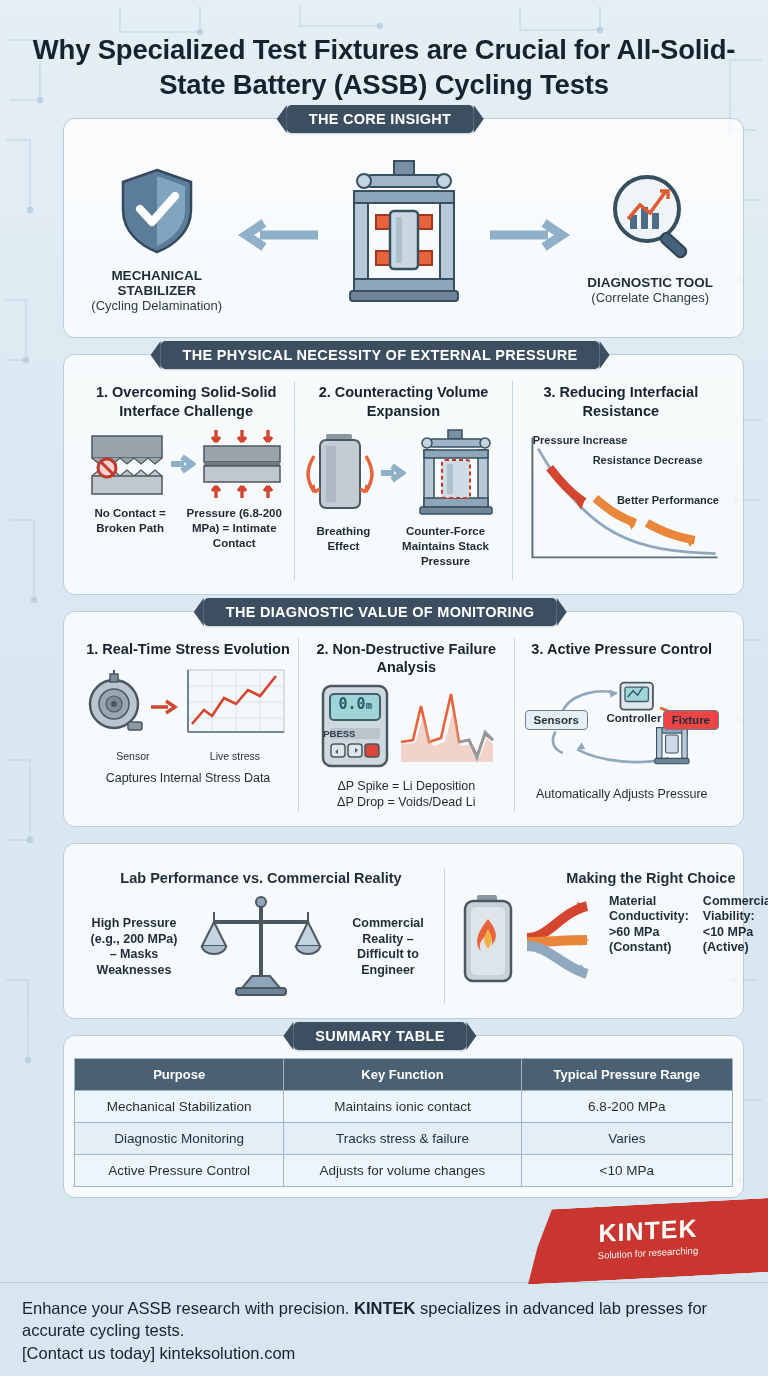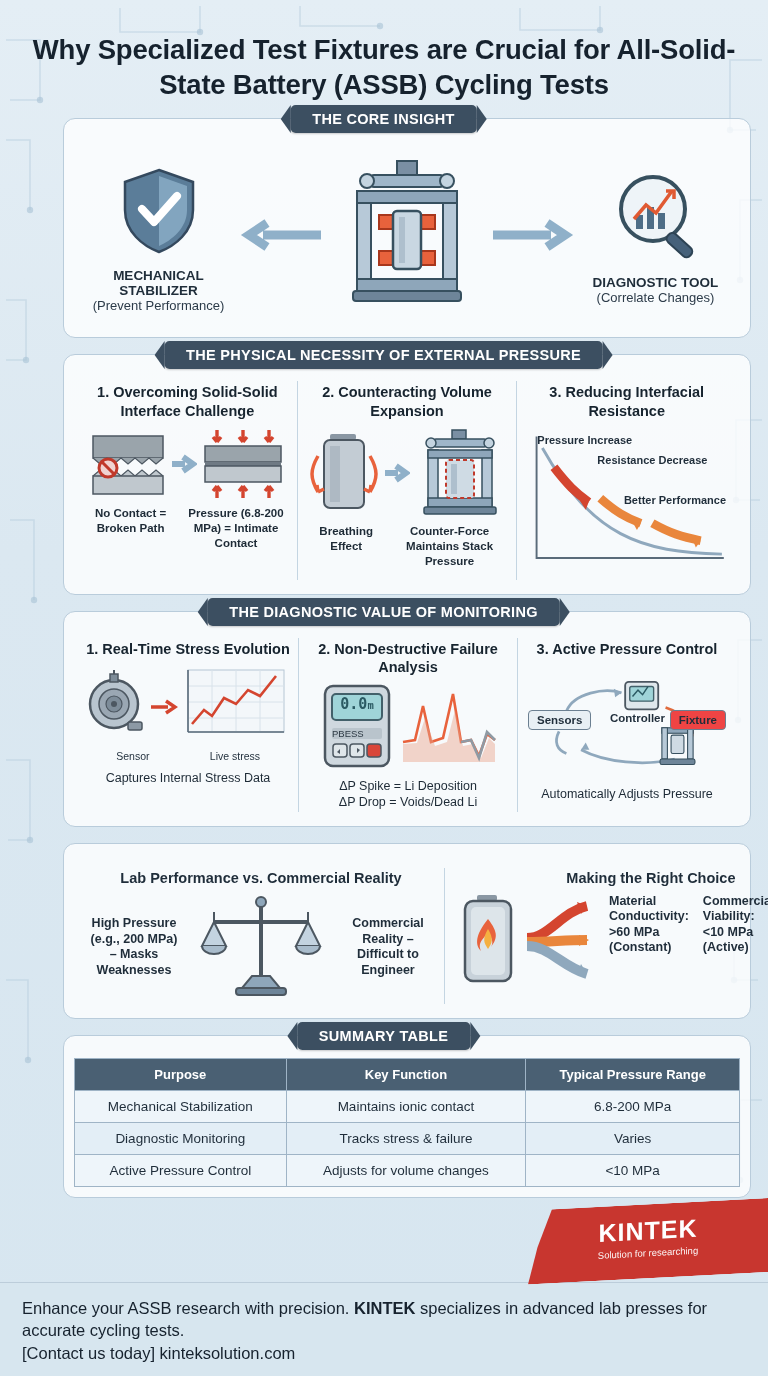--- a/index.html
+++ b/index.html
@@ -20,21 +20,21 @@
   }
   .circuit-bg svg { position:absolute; inset:0; }
   .page { position:relative; z-index:2; padding: 20px 16px 0 16px; }
 
   h1.title {
     font-size: 27.5px; line-height: 1.28; font-weight: 700;
     text-align:center; margin: 12px 8px 16px 8px; color:#16222e;
     letter-spacing: -0.2px;
   }
 
-  .section { position: relative; margin: 0 1px 16px 0; padding-left: 47px; }
+  .section { position: relative; margin: 0 8px 16px 0; padding-left: 47px; }
   .panel {
     background: rgba(255,255,255,0.78);
     border: 1px solid #b9ccdb;
     border-radius: 12px;
     padding: 26px 14px 14px 14px;
   }
   .banner {
     position:absolute; top:-13px; left:50%; transform:translateX(-50%);
     background:#3c4f61; color:#fff; font-weight:700; font-size:14.5px;
     padding: 6px 22px; border-radius: 5px; white-space:nowrap;
@@ -147,21 +147,21 @@
     <div class="banner">THE CORE INSIGHT</div>
     <div class="panel">
       <div class="core">
         <div class="core-col">
           <svg width="96" height="96" viewBox="0 0 96 96">
             <path d="M48 8 L82 20 V48 C82 70 64 84 48 90 C32 84 14 70 14 48 V20 Z" fill="#5b7d99" stroke="#34495e" stroke-width="2.5"></path>
             <path d="M48 14 L76 24 V48 C76 66 61 78 48 84 Z" fill="#8fb3cc" opacity="0.75"></path>
             <path d="M31 47 L43 60 L66 34" stroke="#ffffff" stroke-width="8" fill="none" stroke-linecap="round" stroke-linejoin="round"></path>
           </svg>
           <div class="cap">MECHANICAL STABILIZER</div>
-          <div class="sub">(Prevent Performance)</div>
+          <div class="sub">(Cycling Delamination)</div>
         </div>
 
         <div class="arrow-wrap">
           <svg width="86" height="34" viewBox="0 0 86 34">
             <path d="M84 17 H26 M30 5 L12 17 L30 29" stroke="#8fb0c9" stroke-width="9" fill="none" stroke-linecap="butt" stroke-linejoin="miter"></path>
           </svg>
         </div>
 
         <div style="flex:0 0 auto; text-align:center;">
           <svg width="160" height="160" viewBox="0 0 160 160">
@@ -351,21 +351,21 @@
                 <rect x="13" y="10" width="50" height="26" rx="4" fill="#9fd4d8" stroke="#42606a" stroke-width="2"></rect>
                 <rect x="13" y="44" width="50" height="11" rx="2" fill="#b9c4cc"></rect>
                 <rect x="14" y="60" width="14" height="13" rx="3" fill="#dfe6ea" stroke="#4c5761" stroke-width="1.5"></rect>
                 <rect x="31" y="60" width="14" height="13" rx="3" fill="#dfe6ea" stroke="#4c5761" stroke-width="1.5"></rect>
                 <rect x="48" y="60" width="14" height="13" rx="3" fill="#d9463a" stroke="#4c5761" stroke-width="1.5"></rect>
                 <path d="M21 70 l0 -5 l-3 3 Z M38 64 l0 5 l3 -3 Z" fill="#4c5761"></path>
               </svg>
               <div style="position:absolute;left:15px;top:11px;width:46px;text-align:center;font-family:'DejaVu Sans Mono',monospace;font-size:15px;font-weight:700;color:#2b5a63;">
                 <span>0.0</span><span class="tiny">m</span>
               </div>
-              <div style="position:absolute;left:13px;top:44px;width:26px;text-align:center;font-size:9.5px;font-weight:400;color:#2d3a45;">PBESS</div>
+              <div style="position:absolute;left:6px;top:44px;width:26px;text-align:center;font-size:9.5px;font-weight:700;color:#2d3a45;">PBESS</div>
             </div>
             <svg width="96" height="80" viewBox="0 0 96 80">
               <path d="M2 54 L14 52 L22 18 L30 54 L42 50 L52 6 L60 54 L70 52 L78 68 L86 46 L94 52" stroke="#e8623c" stroke-width="2.6" fill="none"></path>
               <path d="M2 56 L16 55 L24 30 L34 58 L46 54 L54 22 L62 58 L72 56 L80 70 L88 50 L94 56 L94 74 L2 74 Z" fill="#e8a48c" opacity="0.45"></path>
               <path d="M60 54 L70 52 L78 70 L86 44 L94 52" stroke="#8f9aa4" stroke-width="2.6" fill="none"></path>
             </svg>
           </div>
           <div class="caption normal" style="margin-top:6px;font-size:12.5px;">ΔP Spike = Li Deposition</div>
           <div class="caption normal" style="font-size:12.5px;">ΔP Drop = Voids/Dead Li</div>
         </div>

